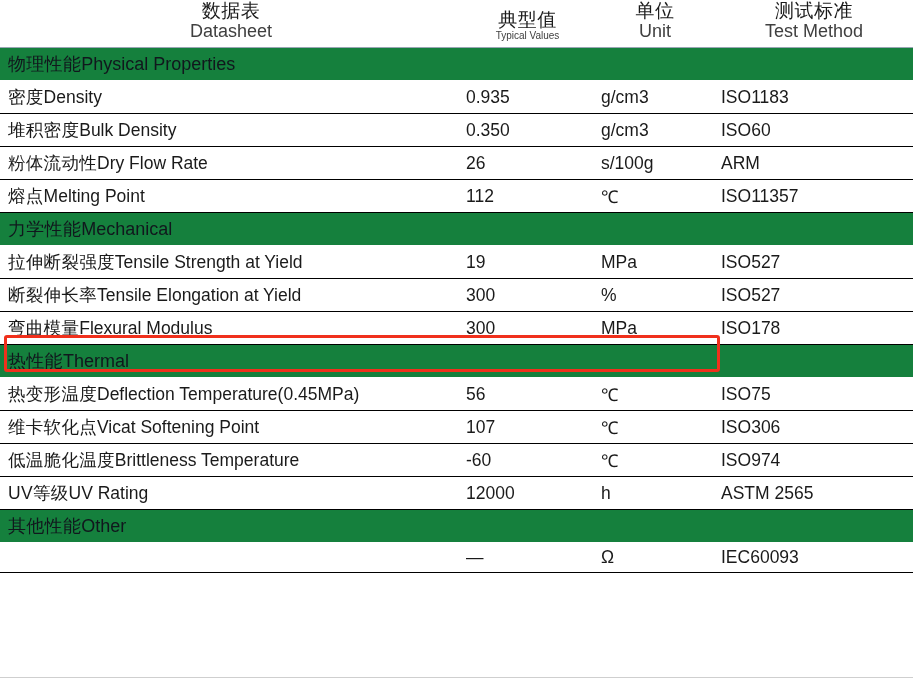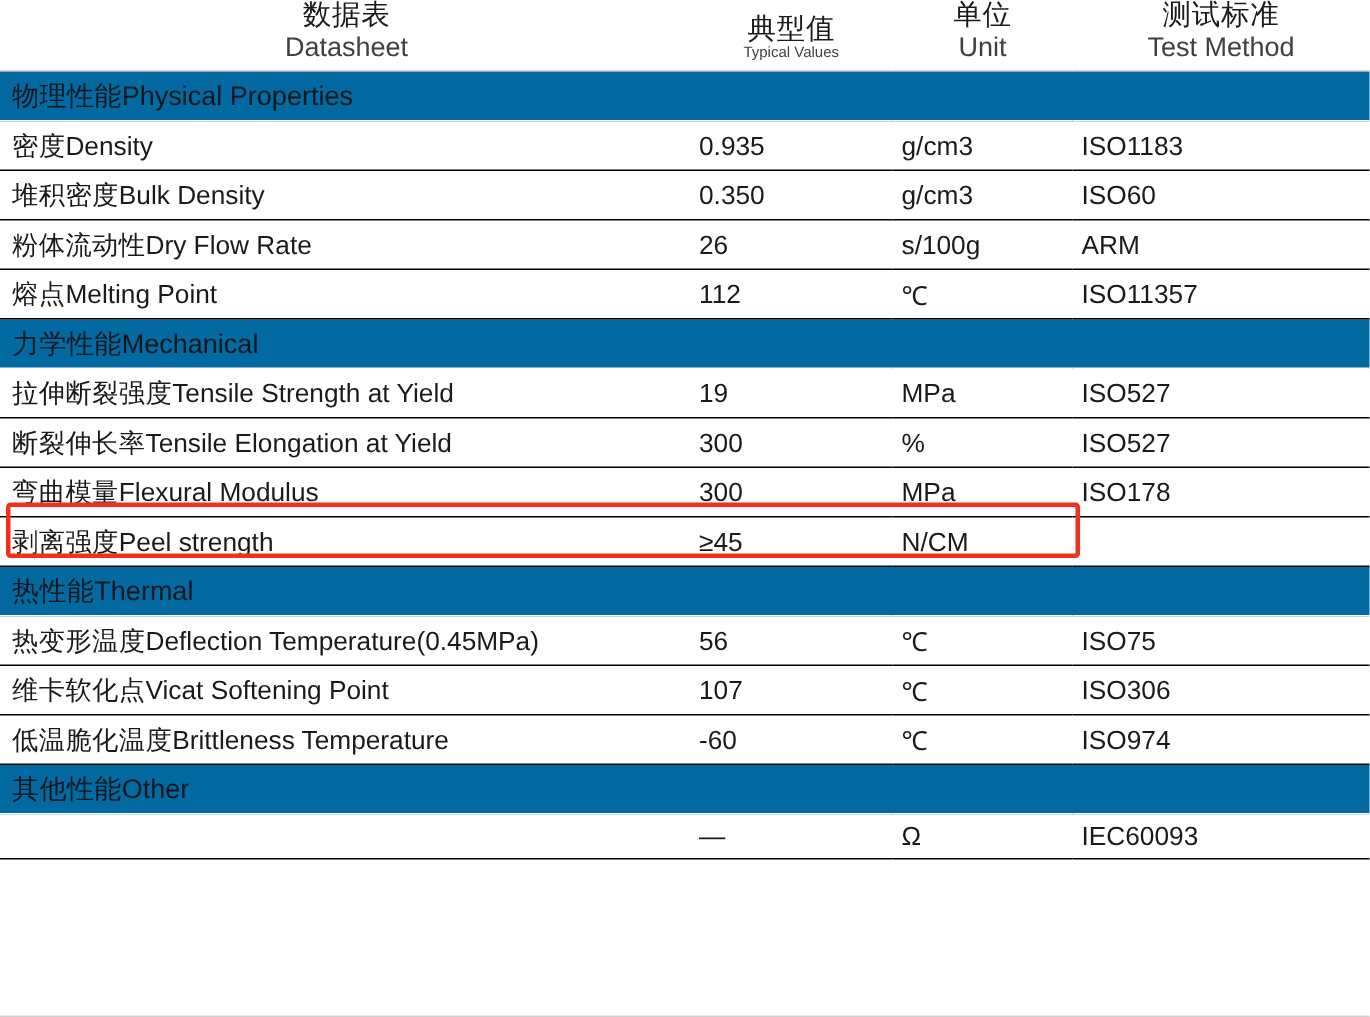--- a/index.html
+++ b/index.html
@@ -48,21 +48,21 @@
   }
   .hdr-en {
     font-size: 18px;
     color: #404040;
   }
   .hdr-en.small { font-size: 10px; }
 
   th.th-prop .hdr-stack { align-items: center; padding-right: 10px; margin-left: 12px; }
 
   tbody tr.section td {
-    background: #0369a1;
+    background: #15803d;
     font-size: 18px;
     padding: 4px 0 4px 8px;
     border-bottom: 1px solid #ffffff;
     color: #11171d;
   }
   tbody tr.data td {
     font-size: 17.5px;
     padding: 4px 0 4px 8px;
     border-bottom: 1px solid #000000;
     color: #1a1a1a;
@@ -181,46 +181,46 @@
           <td class="val">300</td>
           <td class="unit">%</td>
           <td class="test">ISO527</td>
         </tr>
         <tr class="data">
           <td class="prop"><span class="cn">弯曲模量</span><span class="en">Flexural Modulus</span></td>
           <td class="val">300</td>
           <td class="unit">MPa</td>
           <td class="test">ISO178</td>
         </tr>
-        <tr class="data">
-          <td class="prop"><span class="cn">剥离强度</span><span class="en">Peel strength</span></td>
-          <td class="val">≥45</td>
-          <td class="unit">N/CM</td>
-          <td class="test"></td>
-        </tr>
         <tr class="section">
           <td colspan="4"><span class="cn">热性能</span><span class="en">Thermal</span></td>
         </tr>
         <tr class="data">
           <td class="prop"><span class="cn">热变形温度</span><span class="en">Deflection Temperature(0.45MPa)</span></td>
           <td class="val">56</td>
           <td class="unit">℃</td>
           <td class="test">ISO75</td>
         </tr>
         <tr class="data">
           <td class="prop"><span class="cn">维卡软化点</span><span class="en">Vicat Softening Point</span></td>
           <td class="val">107</td>
           <td class="unit">℃</td>
           <td class="test">ISO306</td>
         </tr>
         <tr class="data">
           <td class="prop"><span class="cn">低温脆化温度</span><span class="en">Brittleness Temperature</span></td>
           <td class="val">-60</td>
           <td class="unit">℃</td>
           <td class="test">ISO974</td>
+        </tr>
+        <tr class="data">
+          <td class="prop"><span class="cn">UV等级</span><span class="en">UV Rating</span></td>
+          <td class="val">12000</td>
+          <td class="unit">h</td>
+          <td class="test">ASTM 2565</td>
         </tr>
         <tr class="section">
           <td colspan="4"><span class="cn">其他性能</span><span class="en">Other</span></td>
         </tr>
         <tr class="data">
           <td class="prop"></td>
           <td class="val">—</td>
           <td class="unit">Ω</td>
           <td class="test">IEC60093</td>
         </tr>

